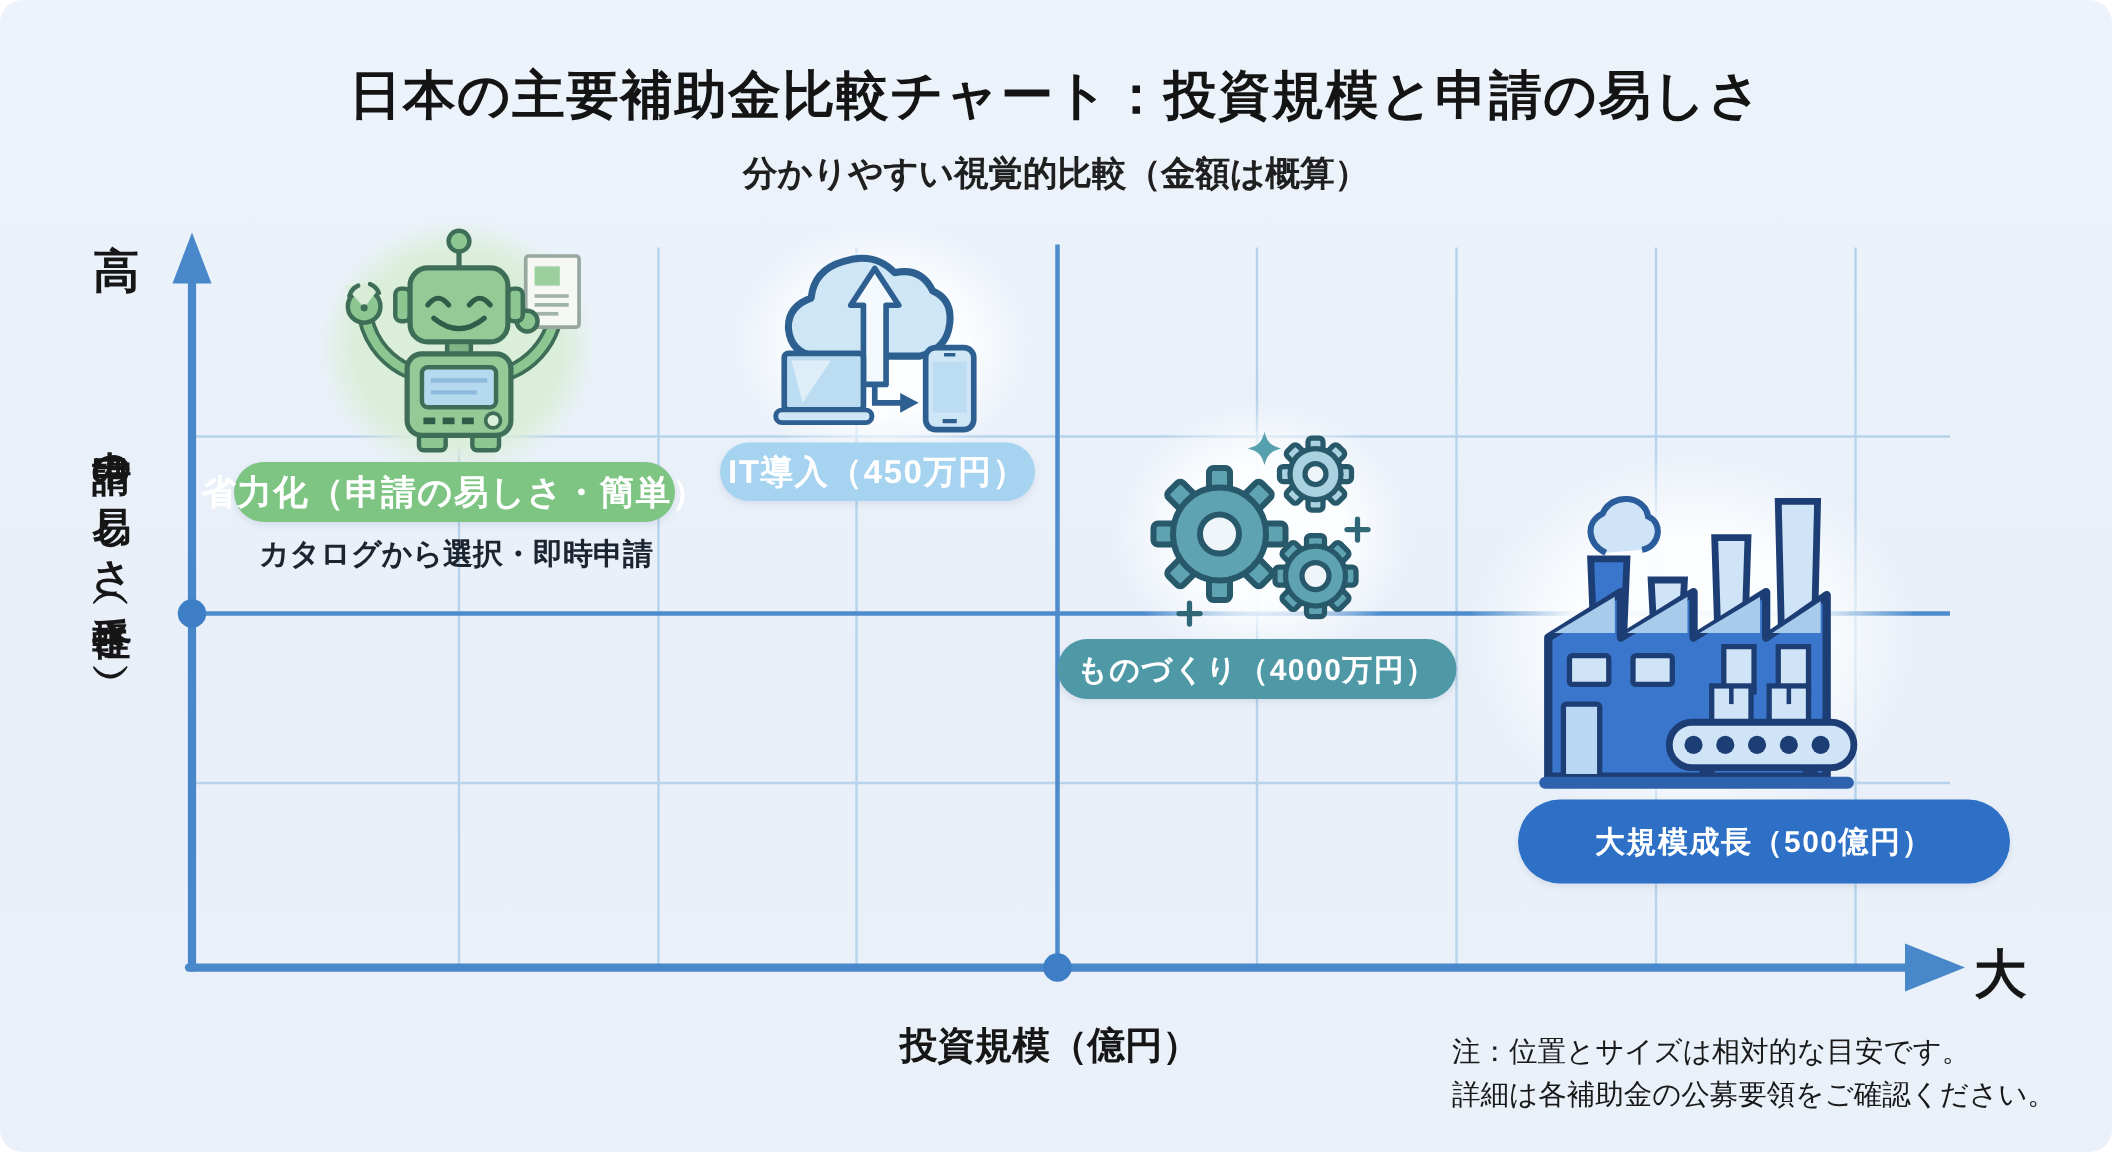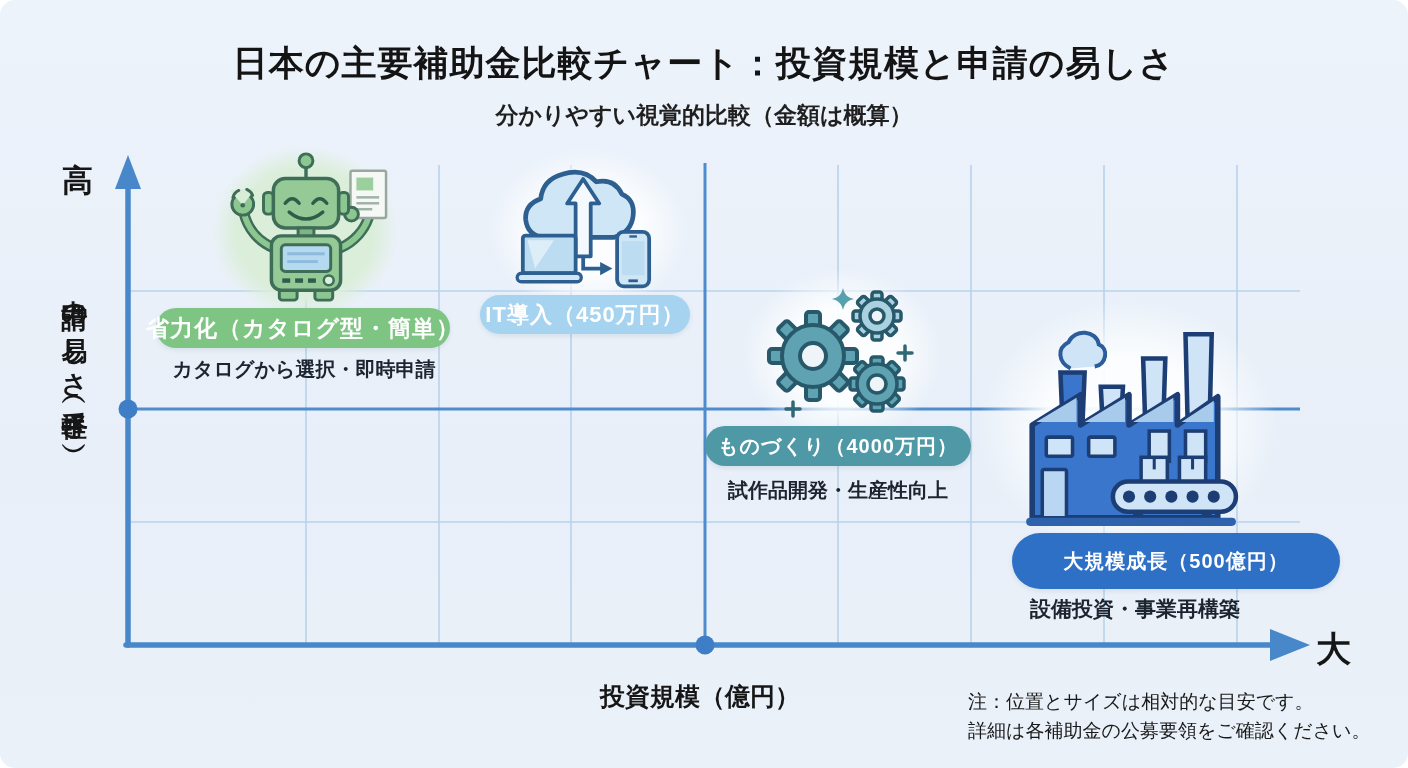--- a/index.html
+++ b/index.html
@@ -234,29 +234,27 @@
       <circle cx="137" cy="175" r="6" fill="#1d3e75"></circle>
       <circle cx="158" cy="175" r="6" fill="#1d3e75"></circle>
       <circle cx="179" cy="175" r="6" fill="#1d3e75"></circle>
       <circle cx="200" cy="175" r="6" fill="#1d3e75"></circle>
       <rect x="120" y="190" width="10" height="7" fill="#1d3e75"></rect>
       <rect x="188" y="190" width="10" height="7" fill="#1d3e75"></rect>
     </g>
     <rect x="14" y="196" width="208" height="8" rx="4" fill="#2e62ad"></rect>
   </svg>
 
-  <div class="pill pill-1" style="background: rgb(126, 197, 132);">省力化（カタログ型・簡単）</div>
+  <div class="pill pill-1" style="background: rgb(126, 197, 132);">省力化（申請の易しさ・簡単）</div>
   <div class="desc desc-1">カタログから選択・即時申請</div>
 
   <div class="pill pill-2" style="background: rgb(166, 211, 239);">IT導入（450万円）</div>
 
   <div class="pill pill-3" style="background: rgb(79, 153, 167);">ものづくり（4000万円）</div>
-  <div class="desc desc-3">試作品開発・生産性向上</div>
 
   <div class="pill pill-4" style="background: rgb(45, 112, 198);">大規模成長（500億円）</div>
-  <div class="desc desc-4">設備投資・事業再構築</div>
 
   <div class="abs note">
     <div>注：位置とサイズは相対的な目安です。</div>
     <div>詳細は各補助金の公募要領をご確認ください。</div>
   </div>
 
 </div>
 
 </body></html>

